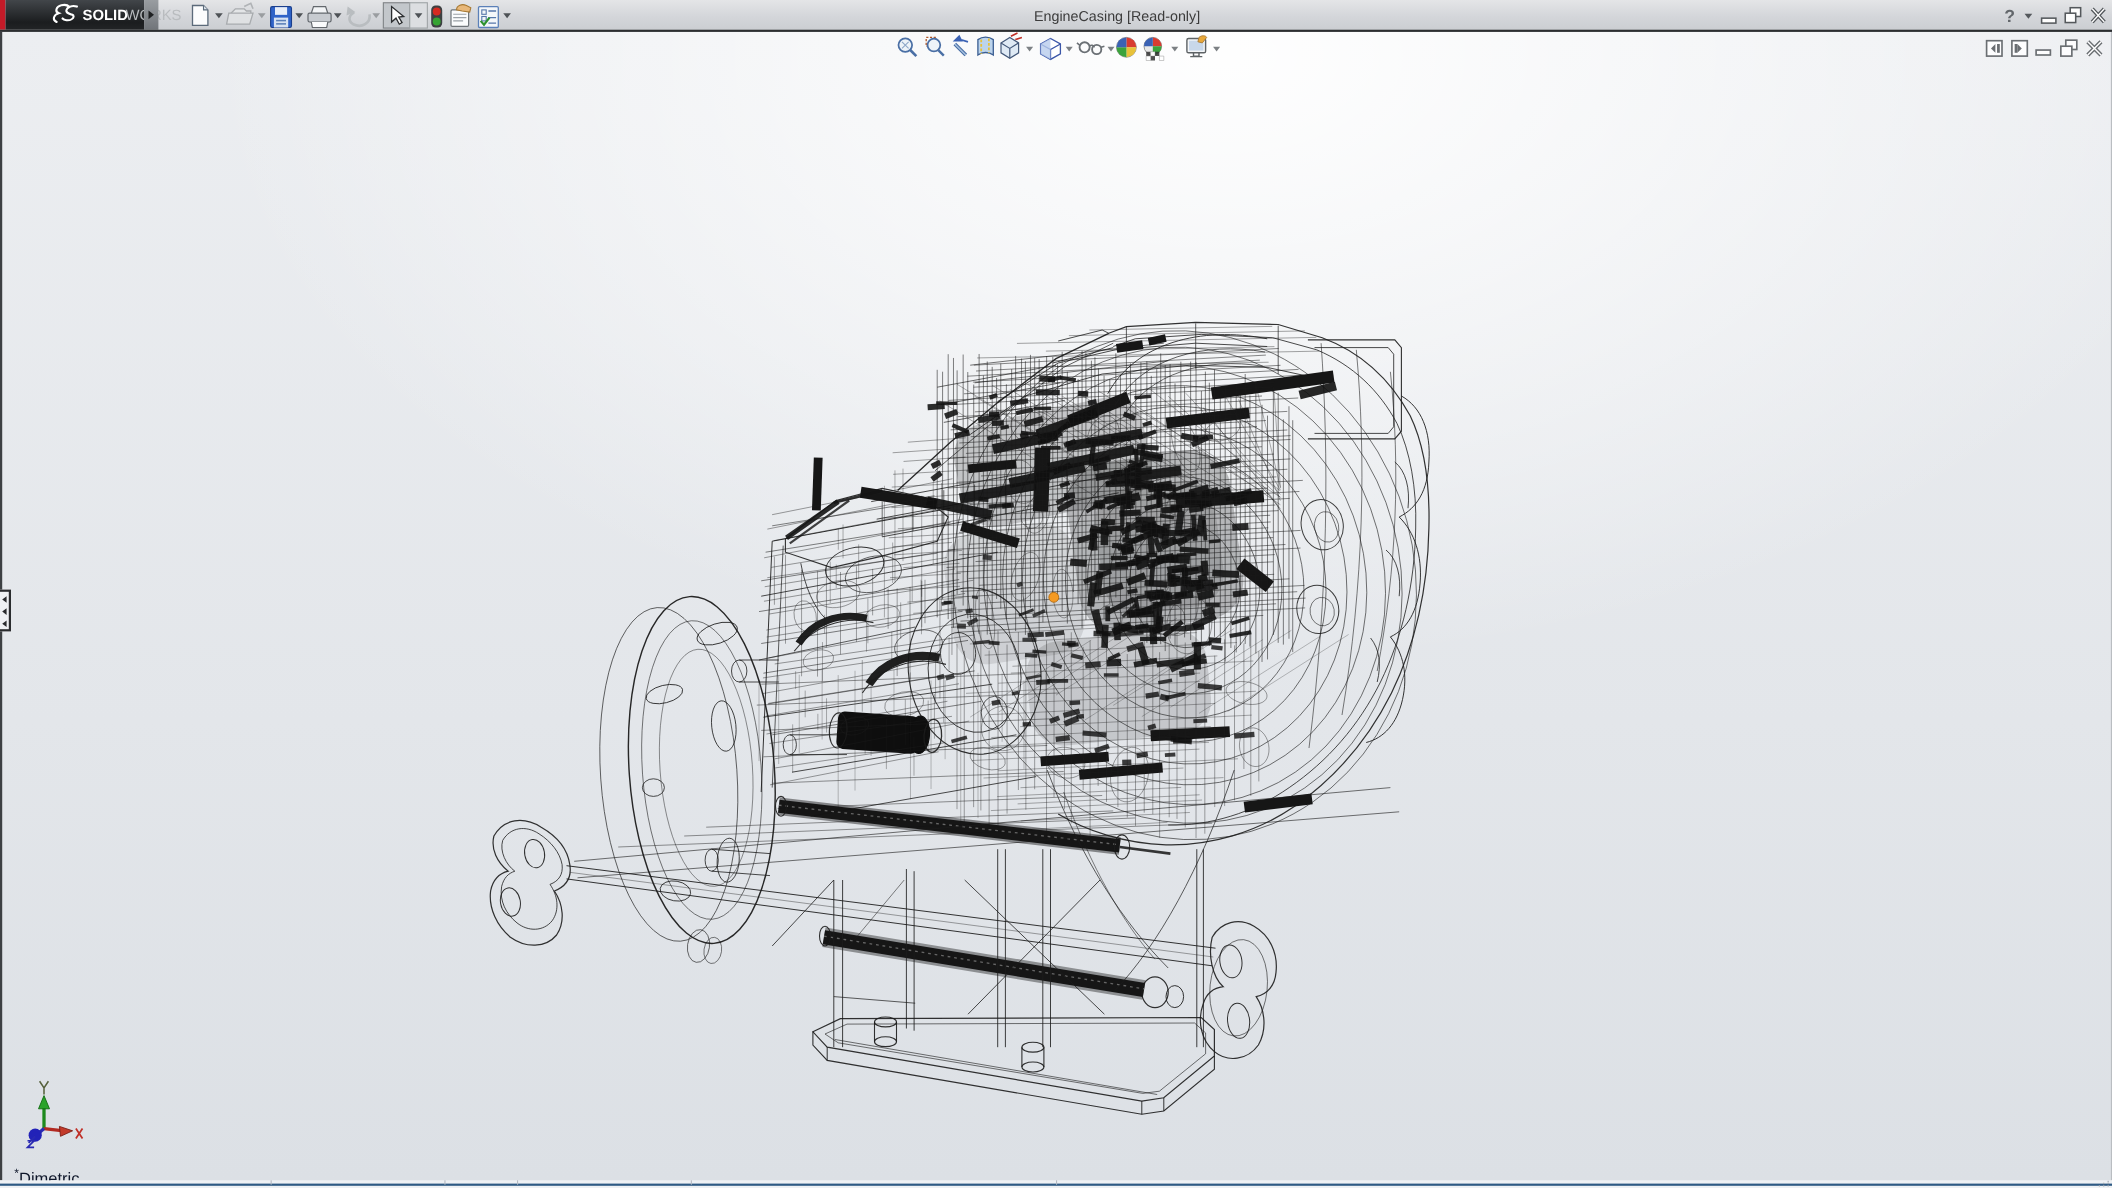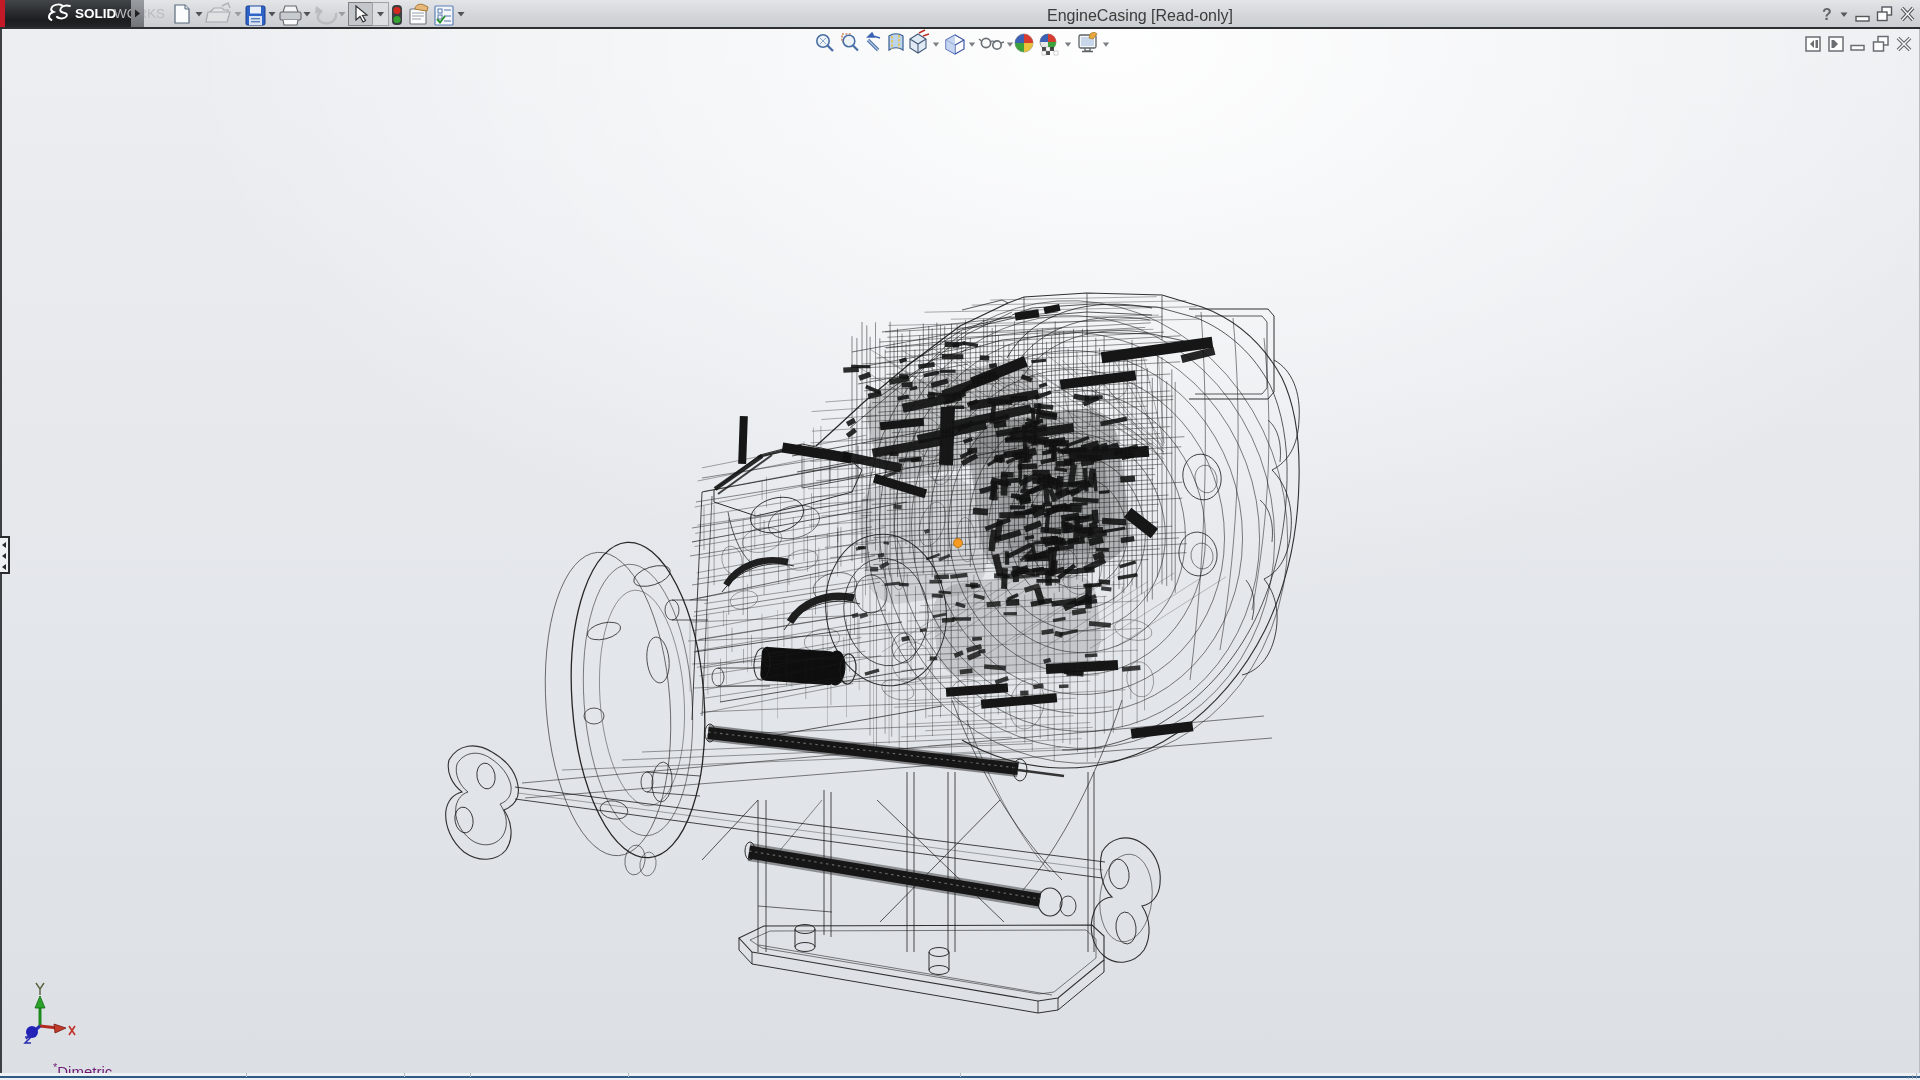--- a/index.html
+++ b/index.html
@@ -7,23 +7,23 @@
 #redbar { position:absolute; left:0; top:0; width:5px; height:27px; background:#c41a28; }
 #logo { position:absolute; left:5px; top:0; width:126px; height:27px;
   background:linear-gradient(#42464a, #1b1d1f 75%, #222426);padding-left:36px; }
 #logoarrow { position:absolute; left:131px; top:0; width:13px; height:27px;
   background:linear-gradient(#999da1,#71757a); }
 #sep { position:absolute; left:0; top:27px; width:1920px; height:2px; background:#2c2e30; }
 #viewport { position:absolute; left:0; top:29px; width:1920px; height:1044px;
   background: radial-gradient(ellipse 1500px 900px at 58% 2%, rgba(255,255,255,.96), rgba(255,255,255,0) 62%),
               linear-gradient(#eceef1, #e3e6ea 60%, #dce0e5);
   border-left:2px solid #3d4043; border-right:1px solid #b9bdc1; overflow:hidden; }
-#title { position:absolute; left:940px; top:7px; width:400px; text-align:center;
-  font-size:16px; color:#3c3c3c; }
-#dimetric { position:absolute; left:13px; top:1061px; font-size:15px; color:#701a75;margin-left:40px; }
+#title { position:absolute; left:940px; top:7px; width:400px; 
+  font-size:13px; color:#3c3c3c; }
+#dimetric { position:absolute; left:13px; top:1061px; font-size:15px; color:#0f172a; }
 #dimetric .ast { font-size:11px; vertical-align:6px; }
 #statusbar { position:absolute; left:0; top:1073px; width:1920px; height:7px; background:#eef1f4; }
 #statusbar .blue { position:absolute; left:0; top:3px; width:1920px; height:2px; background:#2e5a84; }
 #lefttab { position:absolute; left:-2px; top:536px; width:12px; height:38px; background:#eff1f3;
   border:2px solid #2a2c2e; z-index:5; }
 </style></head><body>
 <div id="viewport">
 <svg style="position:absolute;left:0;top:0;width:1920px;height:1044px" viewBox="0 29 1920 1044">
       <ellipse cx="1075" cy="532" rx="210" ry="232" fill="none" stroke="#1c1c1c" stroke-width="0.8" opacity="0.65" transform="rotate(-10 1075 532)"></ellipse>
 <ellipse cx="1075" cy="532" rx="197" ry="217" fill="none" stroke="#1c1c1c" stroke-width="0.8" opacity="0.65" transform="rotate(-10 1075 532)"></ellipse>

